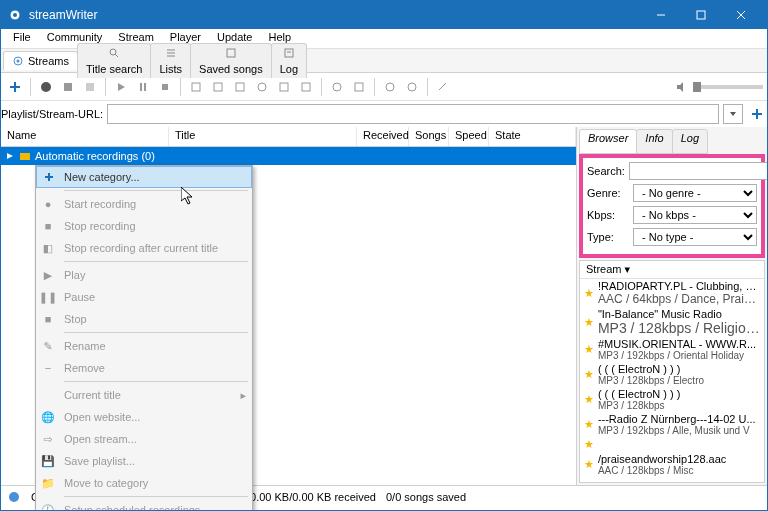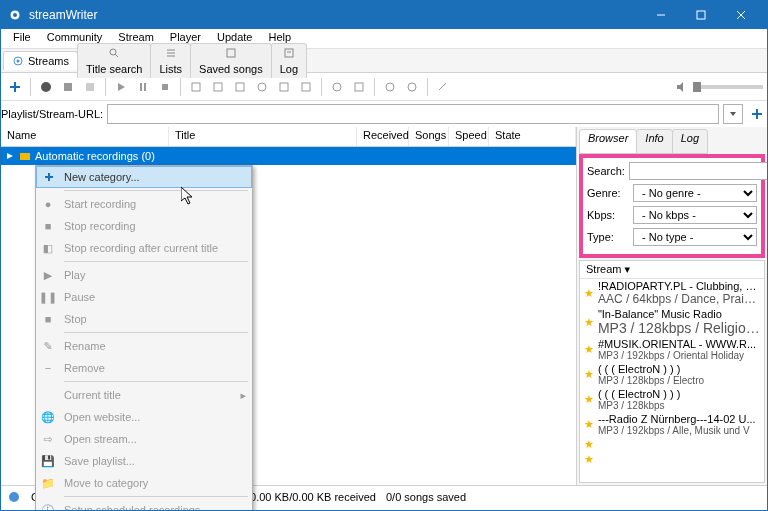--- a/index.html
+++ b/index.html
@@ -413,20 +413,24 @@
             <div style="overflow:hidden">
               <div style="white-space:nowrap;overflow:hidden;text-overflow:ellipsis">---Radio Z Nürnberg---14-02 U...</div>
               <div style="color:#555;font-size:10px;white-space:nowrap;overflow:hidden;text-overflow:ellipsis">MP3 / 192kbps / Alle, Musik und V</div>
             </div>
           </div>
           <div class="sitem">
             <span class="star">★</span>
           </div>
           <div class="sitem">
             <span class="star">★</span>
+            <div style="overflow:hidden">
+              <div style="white-space:nowrap;overflow:hidden;text-overflow:ellipsis">/praiseandworship128.aac</div>
+              <div style="color:#555;font-size:10px;white-space:nowrap;overflow:hidden;text-overflow:ellipsis">AAC / 128kbps / Misc</div>
+            </div>
           </div>
         </div>
     </div>
   </div>
 </div>
 
 <div class="statusbar">
   <svg width="14" height="14">
       <circle cx="7" cy="7" r="5" fill="#4a90d9"></circle>
     </svg>

